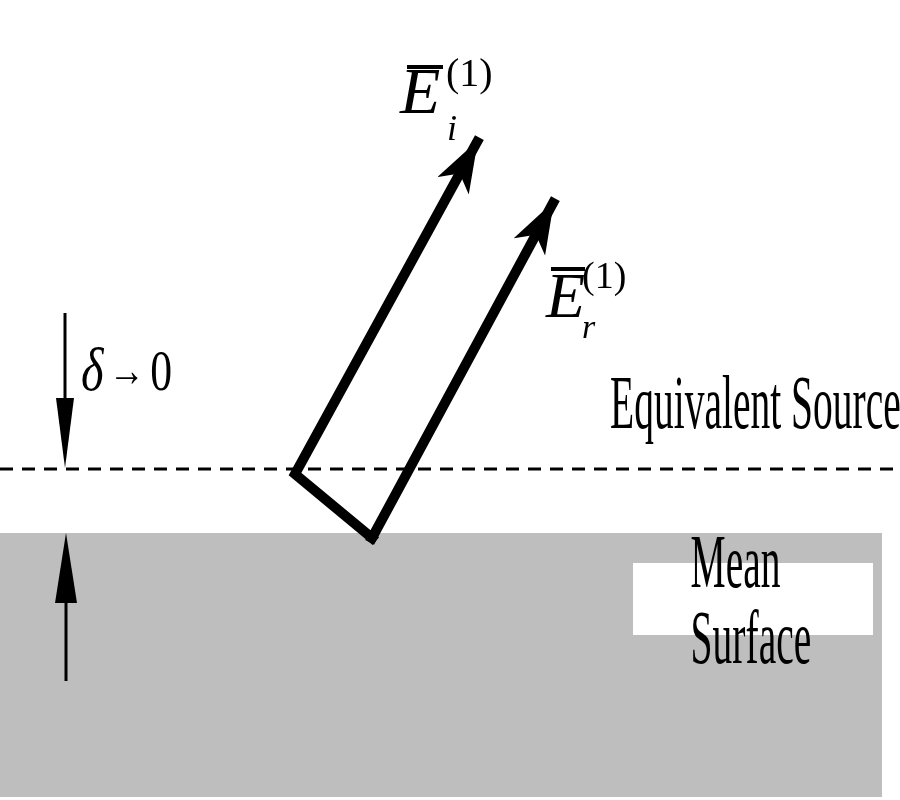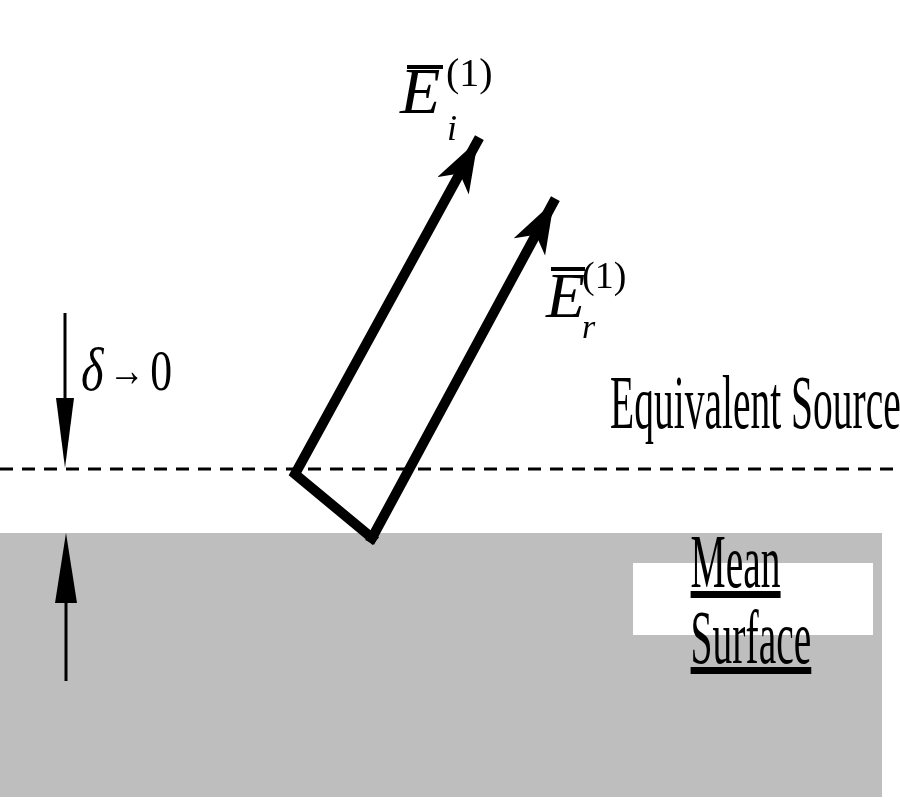--- a/index.html
+++ b/index.html
@@ -30,21 +30,20 @@
 
   .mean-surface-box {
     position: absolute;
     left: 633px; top: 563px;
     width: 240px; height: 72px;
     background: #ffffff;
     display: flex;
     align-items: center;
     justify-content: center;
     overflow: visible;
-    text-decoration: underline;
   }
   .mean-surface-box .big-serif {
     transform: scaleX(0.52);
     transform-origin: center center;
   }
 
   
   .delta-label {
     left: 81px; top: 338px;
     display: flex;

